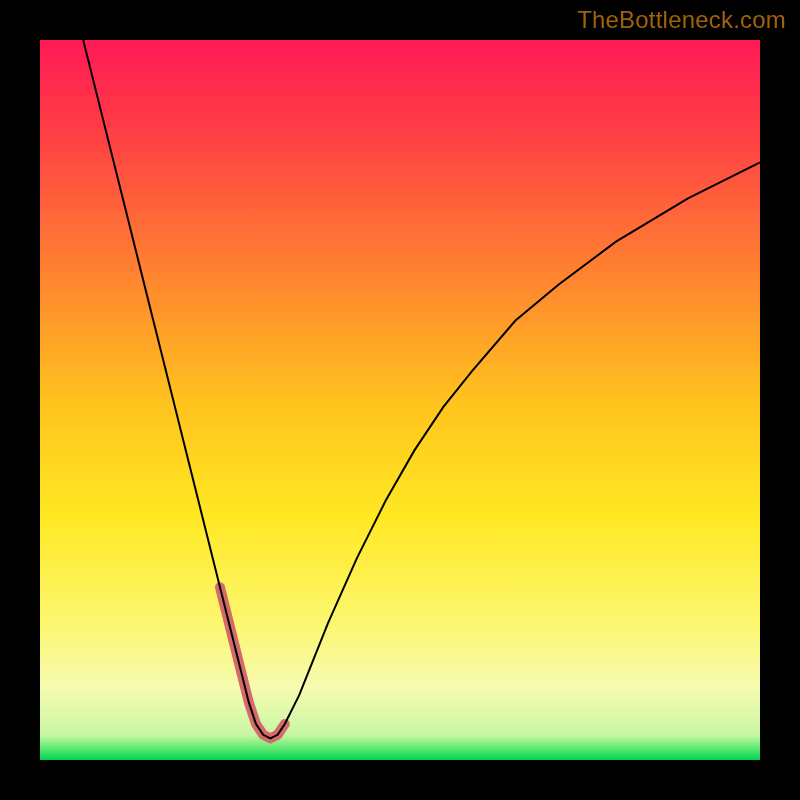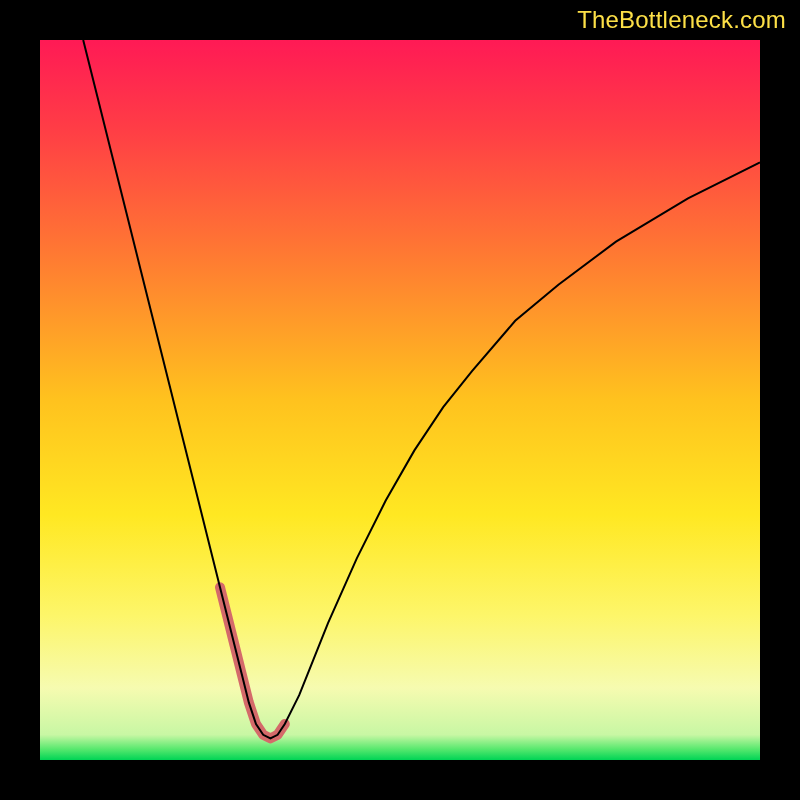--- a/index.html
+++ b/index.html
@@ -24,21 +24,21 @@
     top: 40px;
     width: 720px;
     height: 720px;
     overflow: visible;
   }
   .watermark {
     position: absolute;
     top: 6px;
     right: 14px;
     font-size: 24px;
-    color: #fde047;
+    color: #a16207;
     letter-spacing: 0.2px;
     font-weight: 500;
     margin-left: 34px;
   }
 </style>
 </head>
 <body>
 
 <div class="frame">
   <div class="plot-area">

